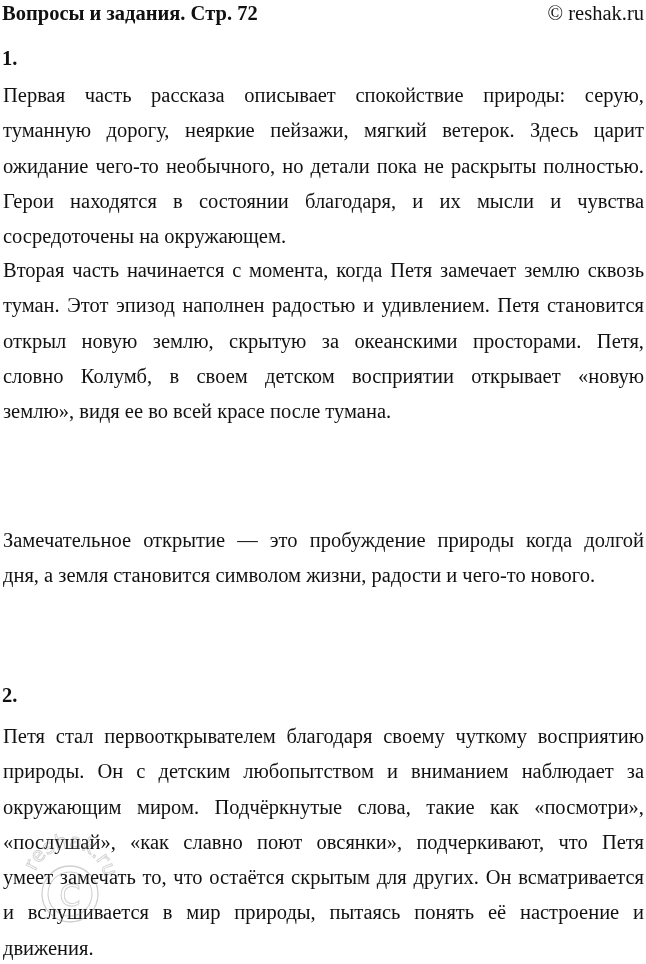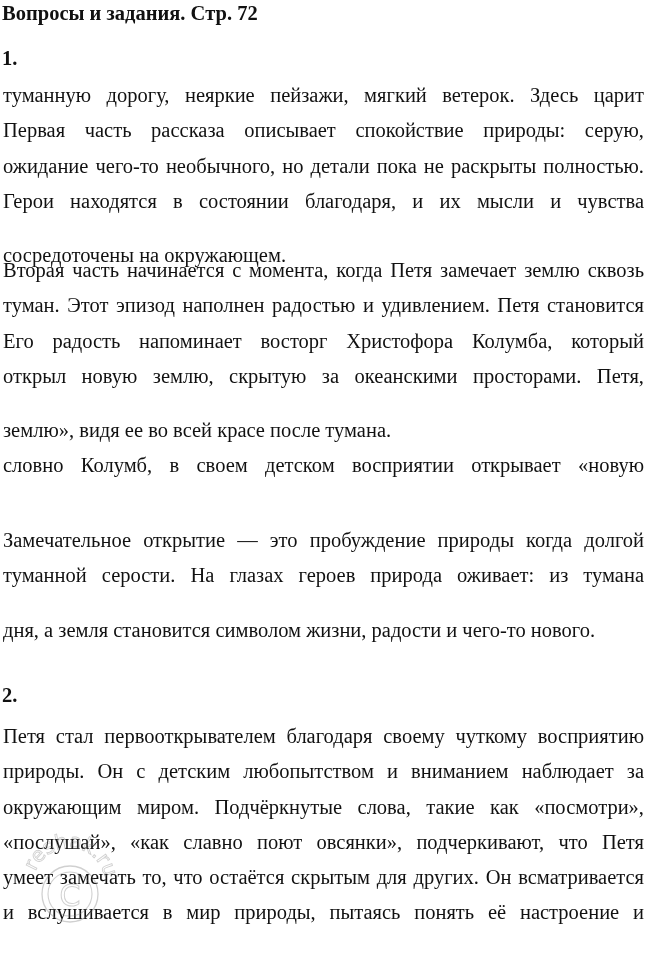--- a/index.html
+++ b/index.html
@@ -58,61 +58,59 @@
     }
     .para .ln {
       display: block;
       text-align: justify;
       text-align-last: justify;
       white-space: nowrap;
       height: 35.3px;
     }
     .para .ln.last {
       text-align-last: left;
-      margin-top: 19px;
     }
     .watermark {
       position: absolute;
       left: 20px;
       top: 822px;
       width: 100px;
       height: 120px;
       pointer-events: none;
       opacity: 0.35;
     }
   </style>
 </head>
 <body>
 
 <div class="header">
   <div class="header-title">Вопросы и задания. Стр. 72</div>
+  <div class="header-copyright">© reshak.ru</div>
 </div>
 
 <div class="section-number" style="top:45px;">1.</div>
 
 <div class="para" style="top:78px;">
+  <span class="ln">Первая часть рассказа описывает спокойствие природы: серую,</span>
   <span class="ln">туманную дорогу, неяркие пейзажи, мягкий ветерок. Здесь царит</span>
-  <span class="ln">Первая часть рассказа описывает спокойствие природы: серую,</span>
   <span class="ln">ожидание чего-то необычного, но детали пока не раскрыты полностью.</span>
   <span class="ln">Герои находятся в состоянии благодаря, и их мысли и чувства</span>
   <span class="ln last">сосредоточены на окружающем.</span>
 </div>
 
 <div class="para" style="top:253px;">
   <span class="ln">Вторая часть начинается с момента, когда Петя замечает землю сквозь</span>
   <span class="ln">туман. Этот эпизод наполнен радостью и удивлением. Петя становится</span>
-  <span class="ln">Его радость напоминает восторг Христофора Колумба, который</span>
   <span class="ln">открыл новую землю, скрытую за океанскими просторами. Петя,</span>
+  <span class="ln">словно Колумб, в своем детском восприятии открывает «новую</span>
   <span class="ln last">землю», видя ее во всей красе после тумана.</span>
-  <span class="ln">словно Колумб, в своем детском восприятии открывает «новую</span>
 </div>
 
 <div class="para" style="top:523px;">
   <span class="ln">Замечательное открытие — это пробуждение природы когда долгой</span>
-  <span class="ln">туманной серости. На глазах героев природа оживает: из тумана</span>
   <span class="ln last">дня, а земля становится символом жизни, радости и чего-то нового.</span>
 </div>
 
 <div class="section-number" style="top:682px;">2.</div>
 
 <div class="para" style="top:719px;">
   <span class="ln">Петя стал первооткрывателем благодаря своему чуткому восприятию</span>
   <span class="ln">природы. Он с детским любопытством и вниманием наблюдает за</span>
   <span class="ln">окружающим миром. Подчёркнутые слова, такие как «посмотри»,</span>
   <span class="ln">«послушай», «как славно поют овсянки», подчеркивают, что Петя</span>

